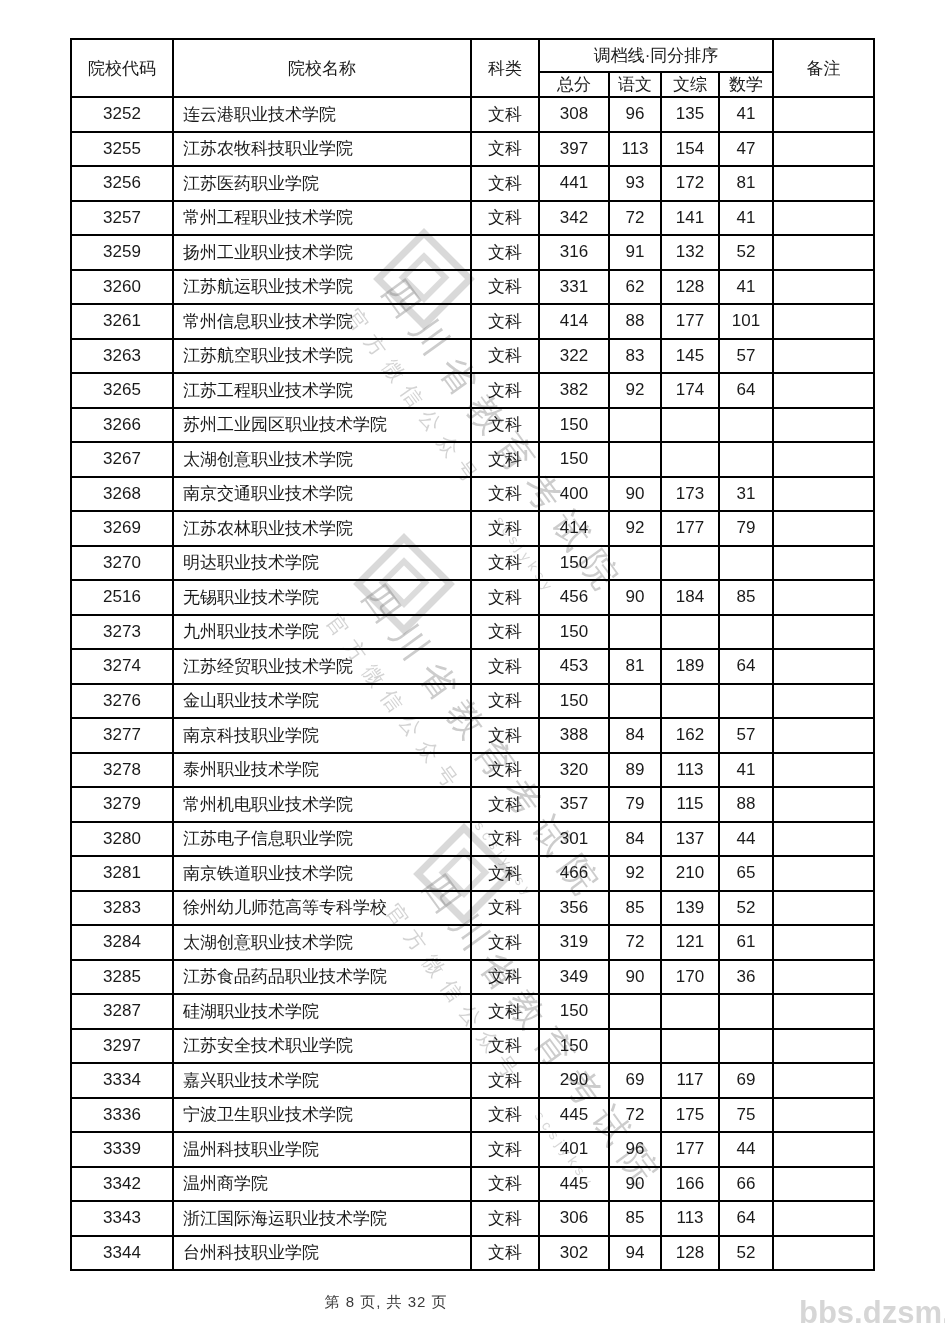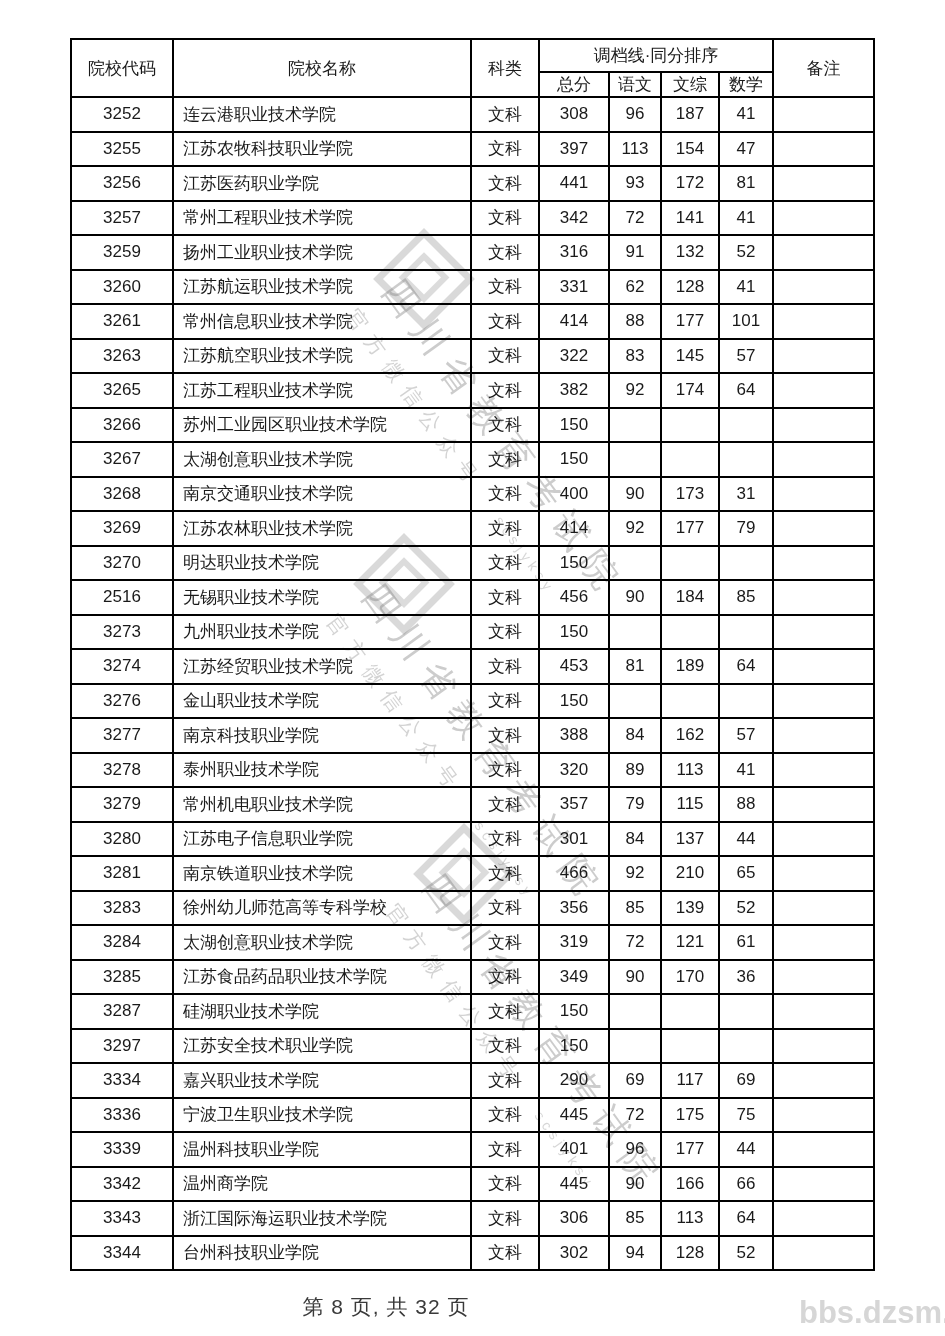--- a/index.html
+++ b/index.html
@@ -67,21 +67,21 @@
   .score-table thead tr.hdr-sub th { height: 23px; }
   .score-table tbody td { height: 32.5px; }
   .score-table td.col-name { text-align: left; padding-left: 9px; }
 
   
   .page-footer {
     position: absolute;
     left: 0; top: 1293px;
     width: 772px;
     text-align: center;
-    font-size: 21px;
+    font-size: 15px;
     color: #3a3a3a;
     z-index: 2;
     letter-spacing: 1px;
   }
 
   
   .site-watermark {
     position: absolute;
     left: 799px; top: 1295px;
     font-size: 31px;
@@ -145,21 +145,21 @@
       <th>数学</th>
     </tr>
   </thead>
   <tbody>
       <tr>
         <td class="col-code">3252</td>
         <td class="col-name">连云港职业技术学院</td>
         <td class="col-category">文科</td>
         <td class="col-total">308</td>
         <td class="col-chinese">96</td>
-        <td class="col-comprehensive">187</td>
+        <td class="col-comprehensive">135</td>
         <td class="col-math">41</td>
         <td class="col-remark"></td>
       </tr>
       <tr>
         <td class="col-code">3255</td>
         <td class="col-name">江苏农牧科技职业学院</td>
         <td class="col-category">文科</td>
         <td class="col-total">397</td>
         <td class="col-chinese">113</td>
         <td class="col-comprehensive">154</td>

